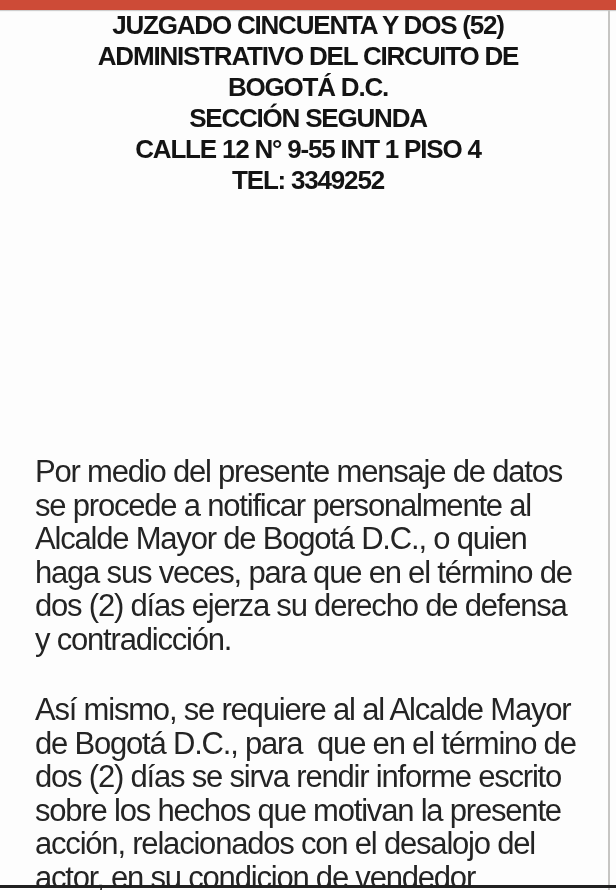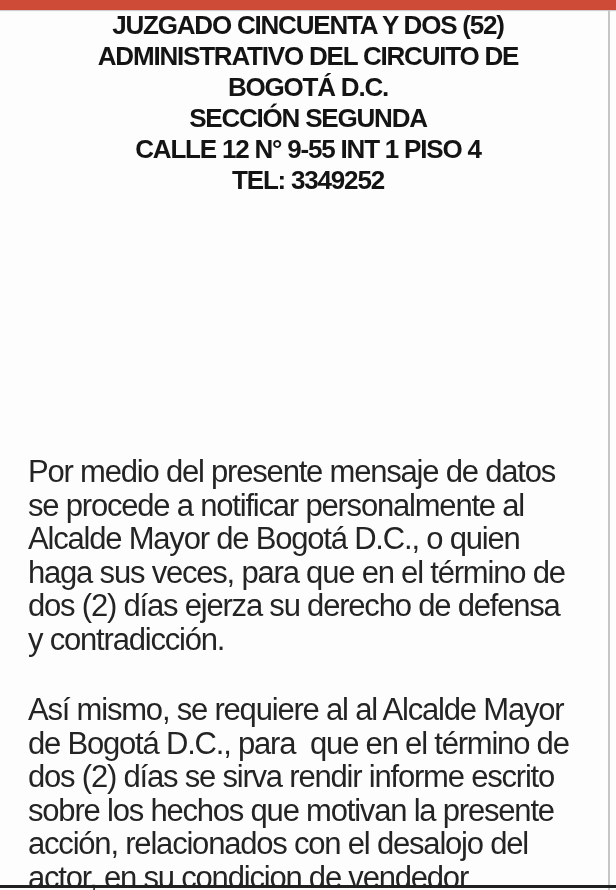--- a/index.html
+++ b/index.html
@@ -56,21 +56,21 @@
     position: absolute;
     top: 455px;
     left: 28px;
     width: 568px;
     font-size: 31px;
     line-height: 33.5px;
     letter-spacing: -1.2px;
     color: #242424;
   }
   .para {
-    margin: 0 0 37px 0;
+    margin: 0 0 37px 7px;
     white-space: pre-wrap;
   }
   .edge-line {
     position: absolute;
     top: 10px;
     bottom: 0;
     left: 608px;
     width: 2px;
   }
   .bottom-line {

